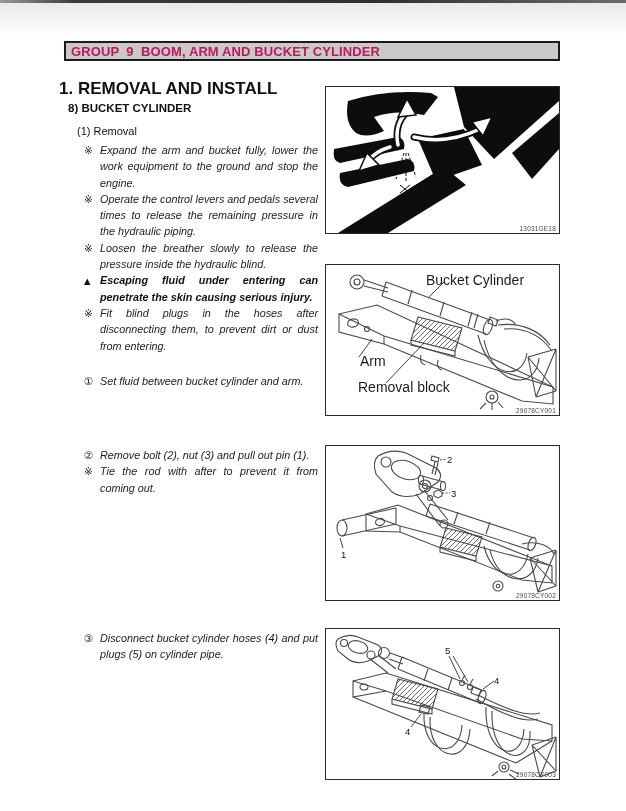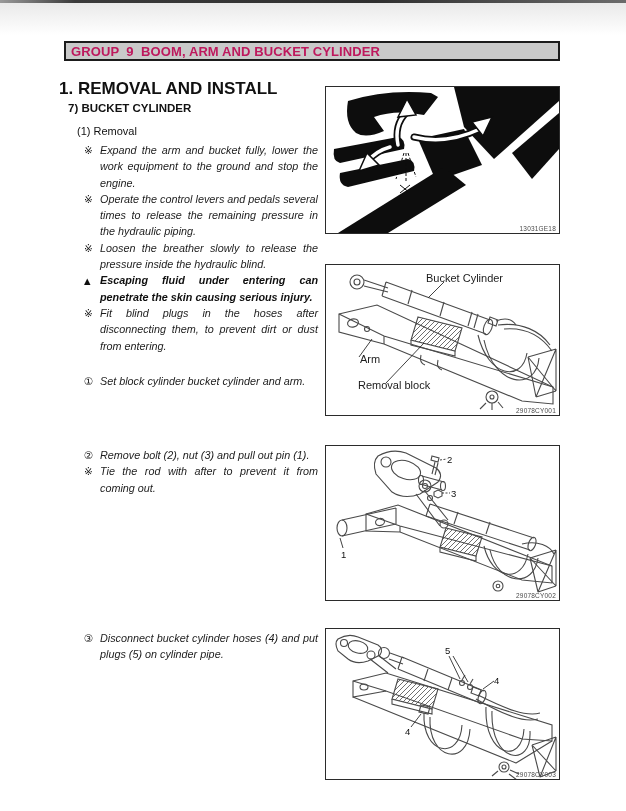--- a/index.html
+++ b/index.html
@@ -26,21 +26,21 @@
   .item .mk.warn { font-size:8.5px; padding-top:1px; }
   .item .tx { flex:1; text-align:justify;font-style:italic; }
   .item.bold { font-weight:bold; color:#0f0f0f; }
   .figure { position:absolute; left:325px; width:233px; background:#fff; border:1px solid #2b2b2b; }
   #fig-warning { top:86px;  height:146px; }
   #fig-block   { top:264px; height:150px; }
   #fig-pin     { top:445px; height:154px; }
   #fig-hose    { top:628px; height:150px; }
   .figure svg { position:absolute; left:0; top:0; width:100%; height:100%; }
   .fig-code { position:absolute; right:3px; bottom:1px; font-size:6.5px; color:#4a4a4a; letter-spacing:.2px; }
-  .fig-label { position:absolute; font-size:11px; color:#1c1c1c; white-space:nowrap;padding-left:12px; }
+  .fig-label { position:absolute; font-size:14px; color:#1c1c1c; white-space:nowrap;padding-left:12px; }
   .callout { position:absolute; font-size:9.5px; color:#101010; }
   #lbl-bucket-cyl { left:88px; top:7px; }
   #lbl-arm        { left:22px; top:88px; }
   #lbl-wooden     { left:20px; top:114px; }
   #co-2 { left:121px; top:8px; }
   #co-3 { left:125px; top:42px; }
   #co-1 { left:15px;  top:103px; }
   #co-5 { left:119px; top:16px; }
   #co-4r{ left:168px; top:46px; }
   #co-4l{ left:79px;  top:97px; }
@@ -50,21 +50,21 @@
 
 <div class="page">
   <div class="top-edge"></div>
   <div class="scan-tint"></div>
 
   <div class="group-bar">
     <span>GROUP  9  BOOM, ARM AND BUCKET CYLINDER</span>
   </div>
 
   <div class="h-main">1. REMOVAL AND INSTALL</div>
-  <div class="h-sub">7) BUCKET CYLINDER</div>
+  <div class="h-sub">8) BUCKET CYLINDER</div>
   <div class="h-proc">(1) Removal</div>
 
   <div class="flow">
     <div class="item">
       <span class="mk">※</span>
       <span class="tx">Expand the arm and bucket fully, lower the work equipment to the ground and stop the engine.</span>
     </div>
     <div class="item">
       <span class="mk">※</span>
       <span class="tx">Operate the control levers and pedals several times to release the remaining pressure in the hydraulic piping.</span>
@@ -79,21 +79,21 @@
     </div>
     <div class="item">
       <span class="mk">※</span>
       <span class="tx">Fit blind plugs in the hoses after disconnecting them, to prevent dirt or dust from entering.</span>
     </div>
   </div>
 
   <div class="blk" id="blk-step1">
     <div class="item">
       <span class="mk">①</span>
-      <span class="tx">Set block cylinder bucket cylinder and arm.</span>
+      <span class="tx">Set fluid between bucket cylinder and arm.</span>
     </div>
   </div>
 
   <div class="blk" id="blk-step2">
     <div class="item">
       <span class="mk">②</span>
       <span class="tx">Remove bolt (2), nut (3) and pull out pin (1).</span>
     </div>
     <div class="item">
       <span class="mk">※</span>

